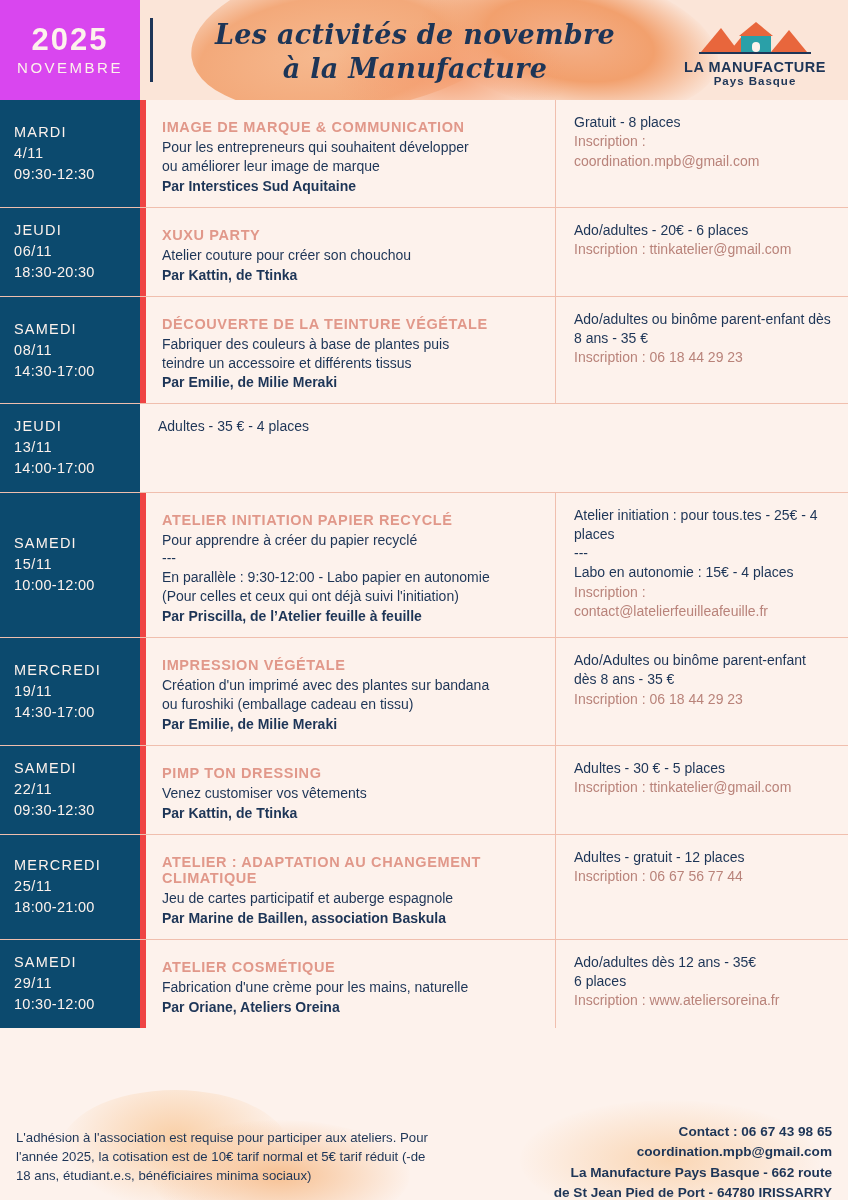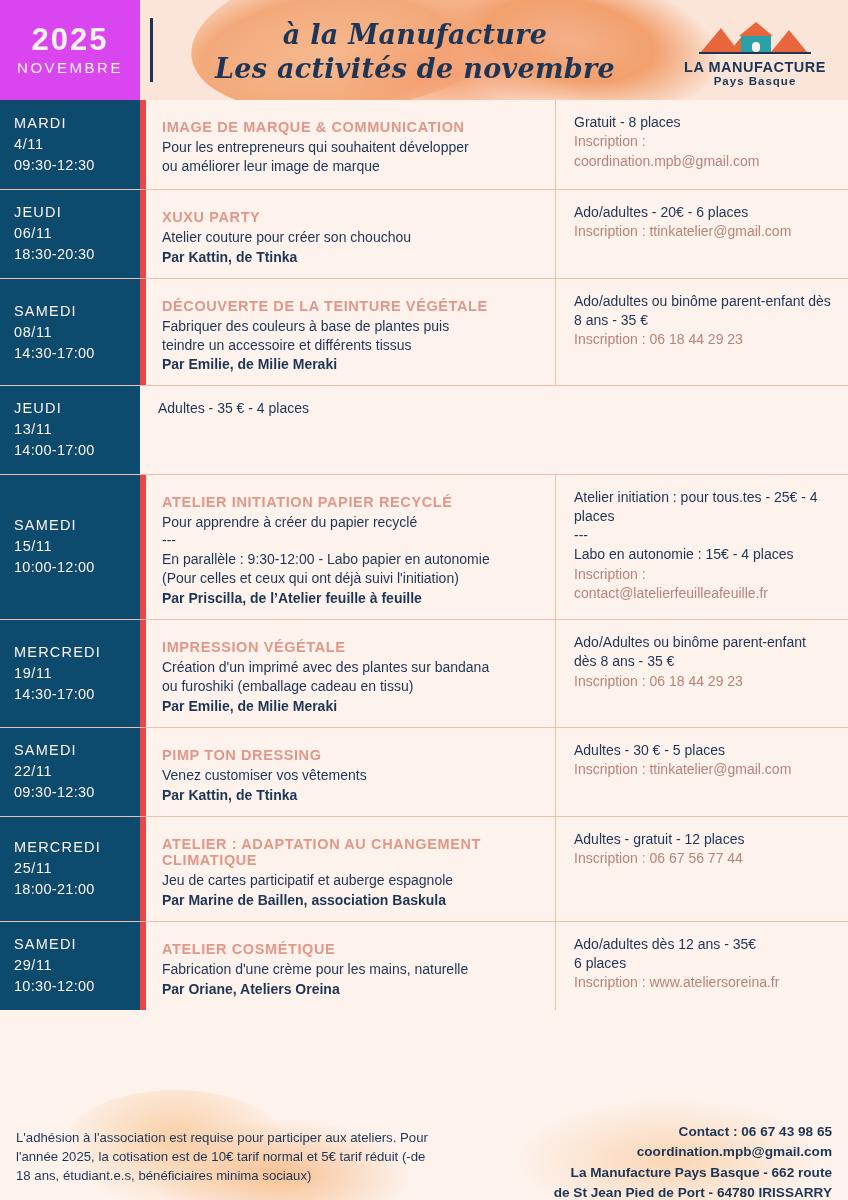--- a/index.html
+++ b/index.html
@@ -195,22 +195,22 @@
     <div class="blob hdr-leaf1"></div>
     <div class="blob hdr-leaf2"></div>
     <div class="blob hdr-leaf3"></div>
 
     <div class="hdr-left">
       <div class="hdr-year">2025</div>
       <div class="hdr-month">NOVEMBRE</div>
     </div>
     <div class="hdr-divider"></div>
     <div class="hdr-title">
+      <div>Les activités de novembre</div>
       <div>à la Manufacture</div>
-      <div>Les activités de novembre</div>
     </div>
 
     <div class="logo">
       <svg class="logo-mark" width="120" height="46" viewBox="0 0 120 46">
         <path d="M6 40 L26 16 L44 40 Z" fill="#e8663c"></path>
         <path d="M34 40 L52 18 L70 40 Z" fill="#e8663c"></path>
         <rect x="46" y="22" width="30" height="18" fill="#2aa0a8"></rect>
         <path d="M44 24 L61 10 L78 24 Z" fill="#e8663c"></path>
         <rect x="57" y="30" width="8" height="10" rx="4" fill="#fdf2ec"></rect>
         <path d="M76 40 L94 18 L112 40 Z" fill="#e8663c"></path>
@@ -226,20 +226,21 @@
     <div class="row">
       <div class="col-date">
         <div class="d-day">MARDI</div>
         <div class="d-date">4/11</div>
         <div class="d-time">09:30-12:30</div>
       </div>
       <div class="col-desc">
         <div class="a-title">IMAGE DE MARQUE &amp; COMMUNICATION</div>
         <div class="a-desc">Pour les entrepreneurs qui souhaitent développer</div>
         <div class="a-desc">ou améliorer leur image de marque</div>
+        <div class="a-by">Par Interstices Sud Aquitaine</div>
       </div>
       <div class="col-info">
         <div class="i-main">Gratuit - 8 places</div>
         <div class="i-sub">Inscription :</div>
         <div class="i-sub">coordination.mpb@gmail.com</div>
       </div>
     </div>
 
     <div class="row">
       <div class="col-date">

